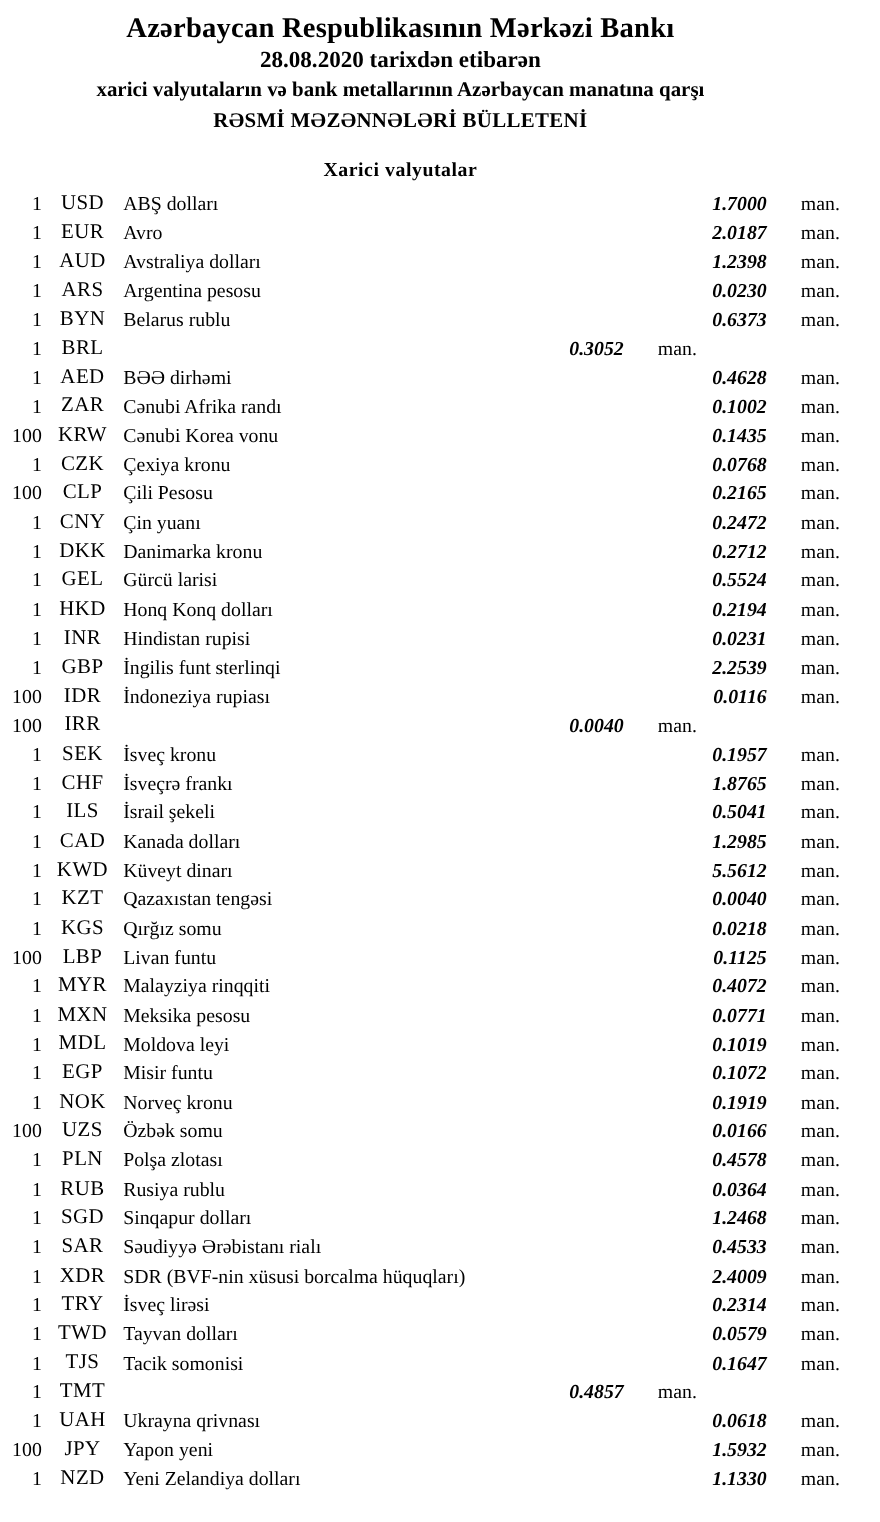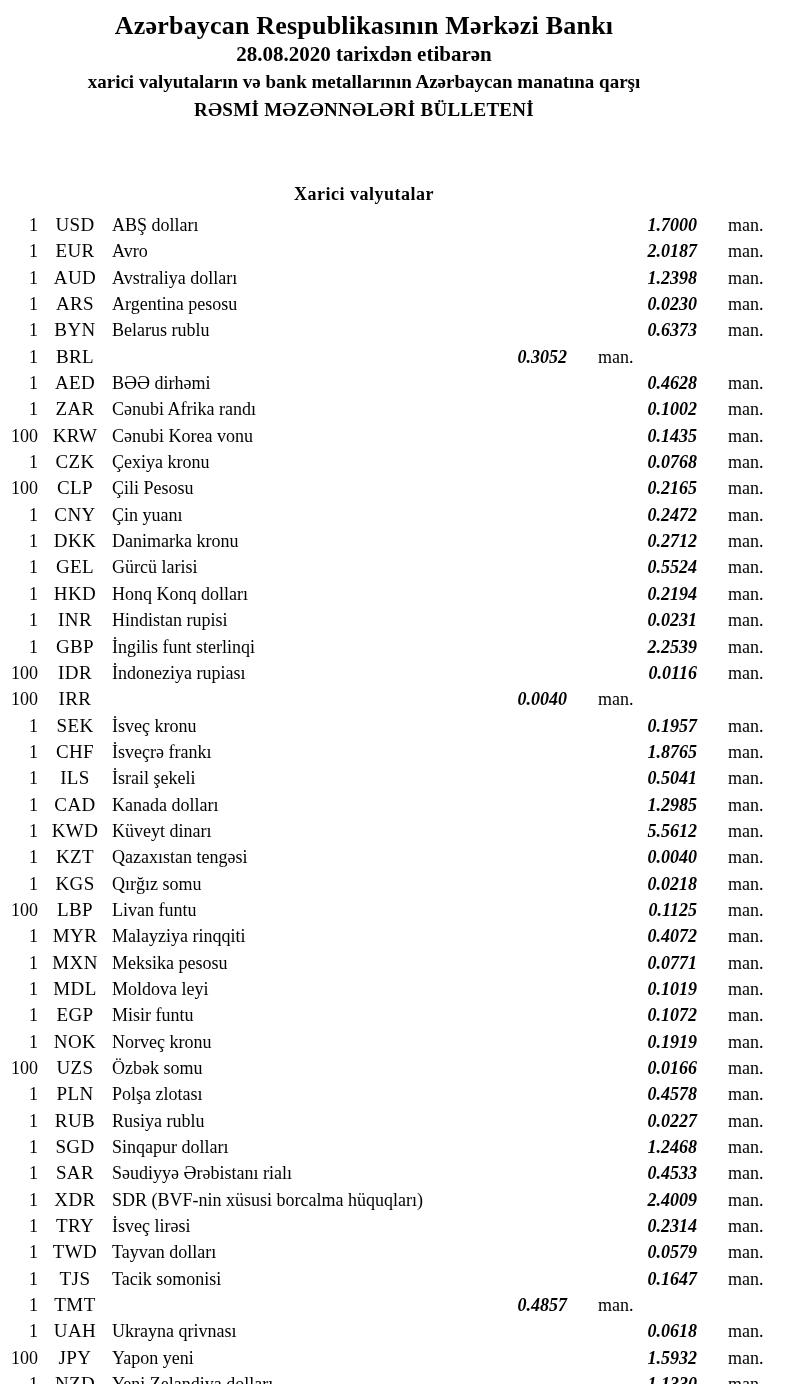--- a/index.html
+++ b/index.html
@@ -38,21 +38,21 @@
   }
   .hdr-bulletin {
     font-size: 19px;
     font-weight: bold;
     line-height: 27px;
     letter-spacing: 0.3px;
   }
 
   
   .section-title {
-    margin-top: 60px;
+    margin-top: 20px;
     text-align: center;
     font-size: 18px;
     font-weight: bold;
     line-height: 22px;
     letter-spacing: 0.5px;
   }
 
   
   .rates-table {
     margin-top: 7px;
@@ -373,21 +373,21 @@
     <span class="col-code">PLN</span>
     <span class="col-name">Polşa zlotası</span>
     <span class="col-rate">0.4578</span>
     <span class="col-unit">man.</span>
   </div>
 
   <div class="rate-row">
     <span class="col-qty">1</span>
     <span class="col-code">RUB</span>
     <span class="col-name">Rusiya rublu</span>
-    <span class="col-rate">0.0227</span>
+    <span class="col-rate">0.0364</span>
     <span class="col-unit">man.</span>
   </div>
 
   <div class="rate-row">
     <span class="col-qty">1</span>
     <span class="col-code">SGD</span>
     <span class="col-name">Sinqapur dolları</span>
     <span class="col-rate">1.2468</span>
     <span class="col-unit">man.</span>
   </div>

